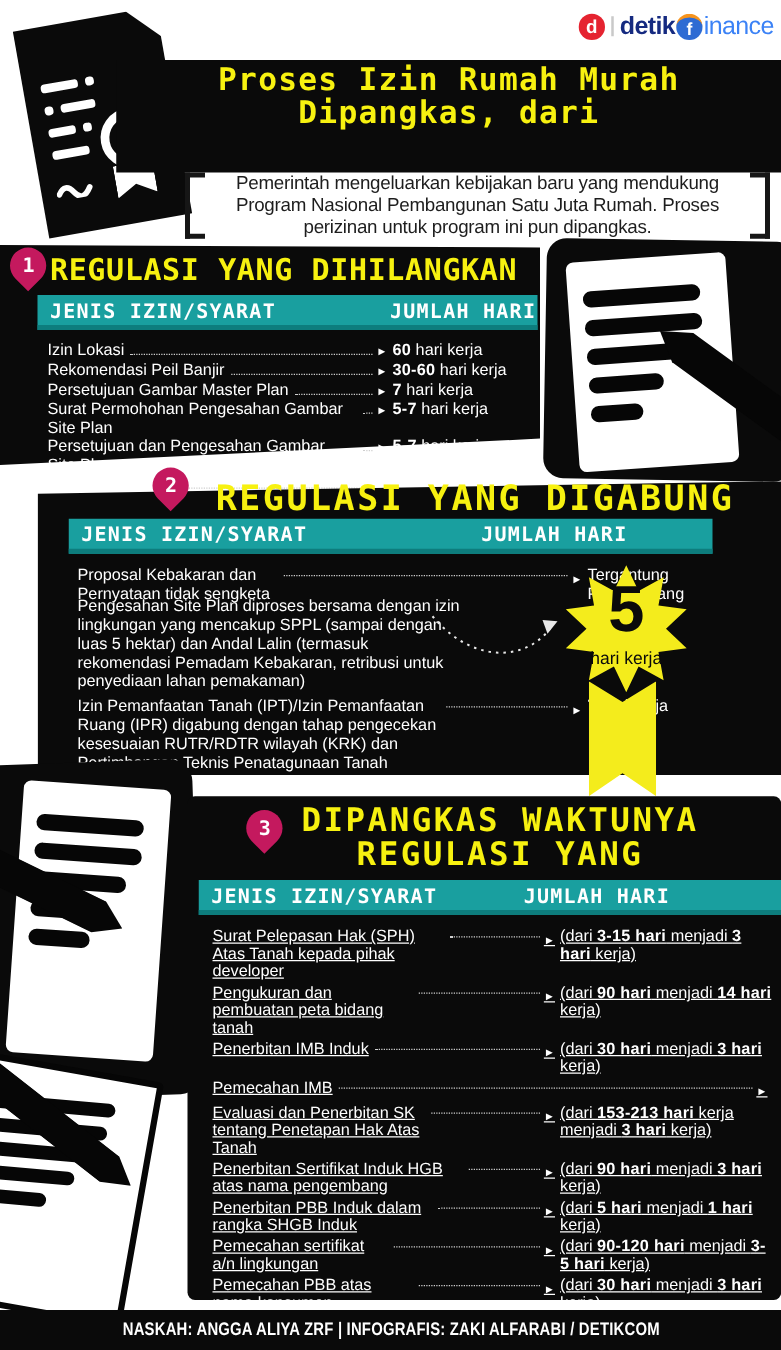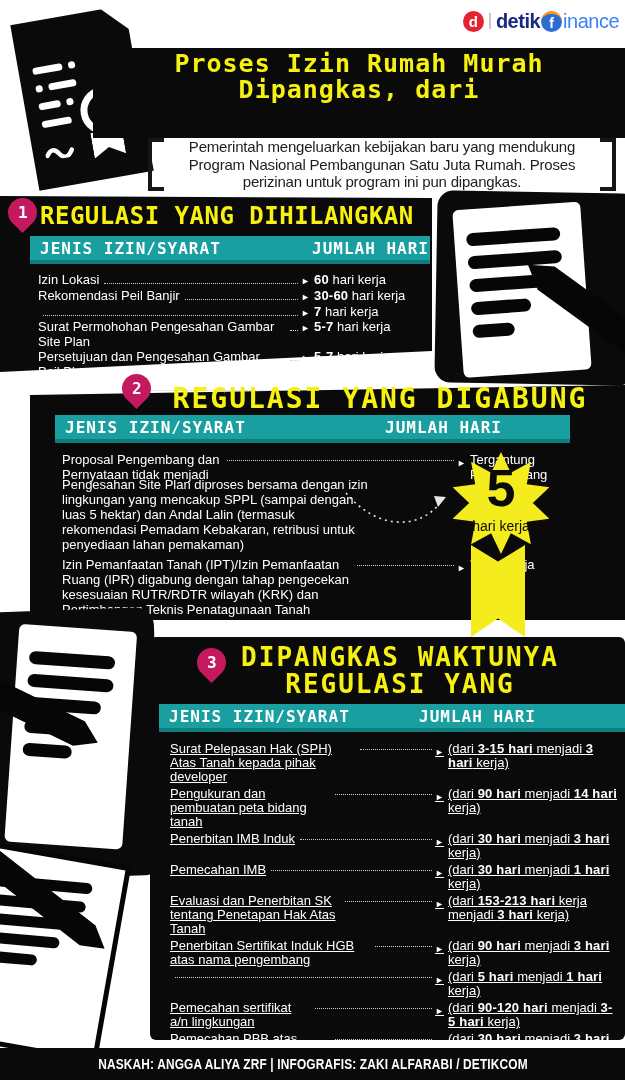--- a/index.html
+++ b/index.html
@@ -161,32 +161,33 @@
       <span class="arr">►</span>
       <span class="val"><b>60</b><span> hari kerja</span></span>
     </div>
     <div class="trow">
       <span>Rekomendasi Peil Banjir</span>
       <span class="lead"></span>
       <span class="arr">►</span>
       <span class="val"><b>30-60</b><span> hari kerja</span></span>
     </div>
     <div class="trow">
+      <span>Persetujuan Gambar Master Plan</span>
       <span class="lead"></span>
       <span class="arr">►</span>
       <span class="val"><b>7</b><span> hari kerja</span></span>
     </div>
     <div class="trow">
       <span>Surat Permohohan Pengesahan Gambar Site Plan</span>
       <span class="lead"></span>
       <span class="arr">►</span>
       <span class="val"><b>5-7</b><span> hari kerja</span></span>
     </div>
     <div class="trow">
-      <span>Persetujuan dan Pengesahan Gambar Peil Plan</span>
+      <span>Persetujuan dan Pengesahan Gambar Site Plan</span>
       <span class="lead"></span>
       <span class="arr">►</span>
       <span class="val"><b>5-7</b><span> hari kerja</span></span>
     </div>
     <div class="trow">
       <span>Izin Cut dan Fill</span>
       <span class="lead"></span>
       <span class="arr">►</span>
       <span class="val"><b>5</b><span> hari kerja</span></span>
     </div>
@@ -208,21 +209,21 @@
     <span>2</span>
   </div>
   <div class="sec-title mono ylw" style="left:150px;top:382px;width:460px;font-size:28px;letter-spacing:2px;z-index:3;">REGULASI YANG DIGABUNG</div>
   <div class="tealbar" style="left:55px;top:415px;width:515px;height:28px;">
     <span>JENIS IZIN/SYARAT</span>
     <span class="c2" style="left:330px;">JUMLAH HARI</span>
   </div>
 
   <div class="rows s2rows abs" style="left:62px;top:452px;width:508px;">
     <div class="trow">
-      <span style="flex:none;max-width:160px;">Proposal Pengembang dan Pernyataan tidak menjadi</span>
+      <span style="flex:none;max-width:160px;">Proposal Kebakaran dan Pernyataan tidak sengketa</span>
       <span class="lead"></span>
       <span class="arr" style="margin-top:4px;">►</span>
       <span style="flex:none;width:100px;">Tergantung Pengembang</span>
     </div>
   </div>
   <div class="abs" style="left:62px;top:477px;width:310px;color:#fff;font-size:13px;line-height:15px;">Pengesahan Site Plan diproses bersama dengan izin lingkungan yang mencakup SPPL (sampai dengan luas 5 hektar) dan Andal Lalin (termasuk rekomendasi Pemadam Kebakaran, retribusi untuk penyediaan lahan pemakaman)</div>
   <div class="rows s2rows abs" style="left:62px;top:557px;width:508px;">
     <div class="trow">
       <span style="flex:none;max-width:290px;">Izin Pemanfaatan Tanah (IPT)/Izin Pemanfaatan Ruang (IPR) digabung dengan tahap pengecekan kesesuaian RUTR/RDTR wilayah (KRK) dan Pertimbangan Teknis Penatagunaan Tanah</span>
       <span class="lead"></span>
@@ -296,35 +297,35 @@
     <div class="trow">
       <span class="lbl">Penerbitan IMB Induk</span>
       <span class="lead"></span>
         <span class="arr">►</span>
       <span class="val"><span>(dari </span><b>30 hari</b><span> menjadi </span><b>3 hari</b><span> kerja)</span></span>
     </div>
     <div class="trow">
       <span class="lbl">Pemecahan IMB</span>
       <span class="lead"></span>
         <span class="arr">►</span>
-      <span class="val"><span>(dari </span><b>30 hari</b><span> menjadi </span><b>1 hari</b><span> kerja)</span></span>
     </div>
     <div class="trow">
       <span class="lbl" style="max-width:170px;">Evaluasi dan Penerbitan SK tentang Penetapan Hak Atas Tanah</span>
       <span class="lead"></span>
         <span class="arr">►</span>
       <span class="val"><span>(dari </span><b>153-213 hari</b><span> kerja menjadi </span><b>3 hari</b><span> kerja)</span></span>
     </div>
     <div class="trow">
       <span class="lbl" style="max-width:200px;">Penerbitan Sertifikat Induk HGB atas nama pengembang</span>
       <span class="lead"></span>
         <span class="arr">►</span>
       <span class="val"><span>(dari </span><b>90 hari</b><span> menjadi </span><b>3 hari</b><span> kerja)</span></span>
     </div>
     <div class="trow">
+      <span class="lbl" style="max-width:175px;">Penerbitan PBB Induk dalam rangka SHGB Induk</span>
       <span class="lead"></span>
         <span class="arr">►</span>
       <span class="val"><span>(dari </span><b>5 hari</b><span> menjadi </span><b>1 hari</b><span> kerja)</span></span>
     </div>
     <div class="trow">
       <span class="lbl" style="max-width:140px;">Pemecahan sertifikat a/n lingkungan</span>
       <span class="lead"></span>
         <span class="arr">►</span>
       <span class="val"><span>(dari </span><b>90-120 hari</b><span> menjadi </span><b>3-5 hari</b><span> kerja)</span></span>
     </div>

